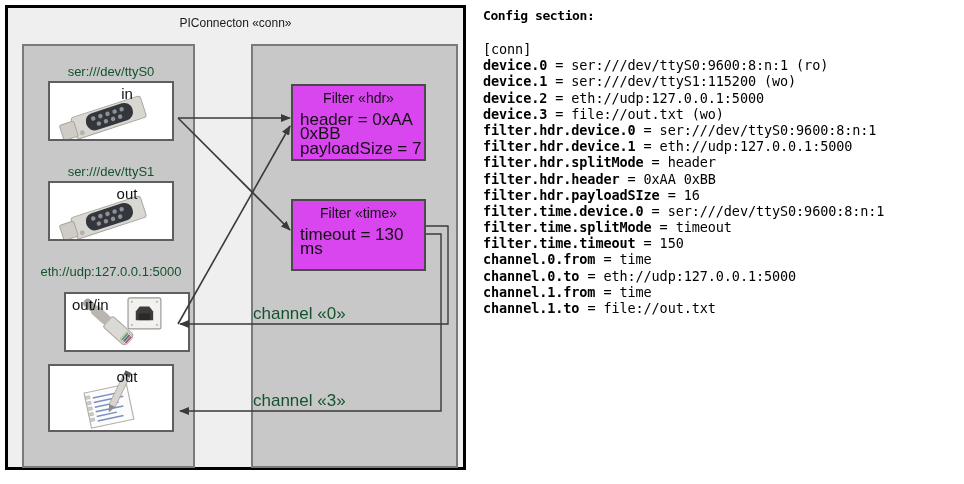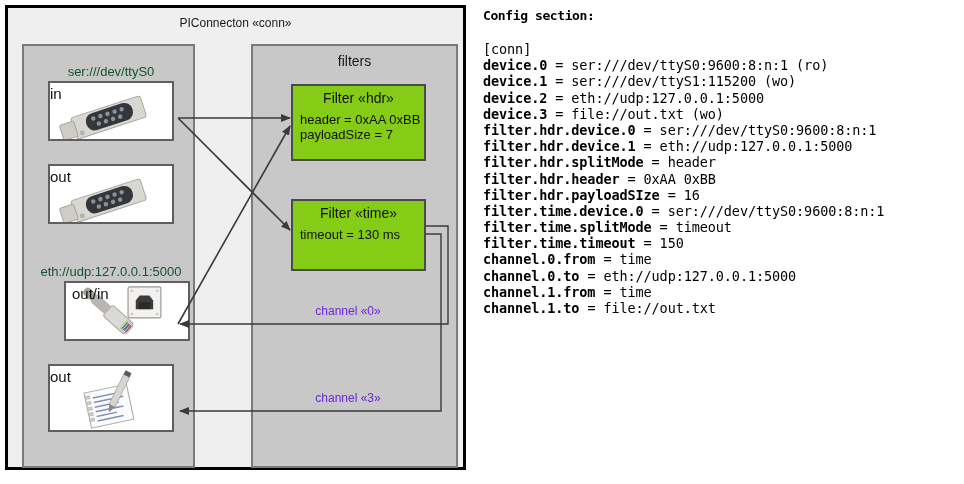--- a/index.html
+++ b/index.html
@@ -18,32 +18,32 @@
   #filters-title{position:absolute;left:0;top:7px;width:100%;text-align:center;
                  font-size:14px;color:#1a1a1a;}
 
   
   .device{position:absolute;left:24px;width:126px;}
   .device-label{font-size:13px;color:#14532d;text-align:center;width:100%;
                 margin-bottom:2px;white-space:nowrap;}
   .device-label.wide{position:absolute;left:-22px;width:170px;}
   .device-box{position:relative;height:60px;background:#fff;border:2px solid #5f5f5f;
               box-sizing:border-box;overflow:hidden;}
-  .device-io{position:absolute;top:2px;left:0;width:100%;text-align:left;
+  .device-io{position:absolute;top:2px;left:16px;width:100%;text-align:center;
              font-size:15px;color:#111;z-index:3;}
   .device-io.left{text-align:left;left:6px;width:auto;}
 
   
-  .filter{position:absolute;left:38px;width:135px;background:#84cc16;
+  .filter{position:absolute;left:38px;width:135px;background:#d946ef;
           border:2px solid #4a4a4a;box-sizing:border-box;}
   .filter-title{text-align:center;font-size:14px;color:#111;margin:4px 0 7px 0;}
-  .filter-prop{font-size:13px;color:#111;margin:0 0 1px 7px;line-height:14px;}
-
-  
-  .channel-label{position:absolute;font-size:12px;color:#6d28d9;text-align:center;}
+  .filter-prop{font-size:17px;color:#111;margin:0 0 1px 7px;line-height:14px;}
+
+  
+  .channel-label{position:absolute;font-size:17px;color:#14532d;text-align:left;}
 
   
   #wires{position:absolute;left:0;top:0;width:964px;height:484px;pointer-events:none;}
 
   
   #config{position:absolute;left:483px;top:0;width:478px;height:476px;}
   #config-heading{position:absolute;left:0;top:8px;font-family:"DejaVu Sans Mono","Liberation Mono",monospace;
                   font-size:13px;font-weight:bold;color:#000;letter-spacing:-0.4px;}
   #config-lines{position:absolute;left:0;top:41px;font-family:"DejaVu Sans Mono","Liberation Mono",monospace;
                 font-size:13.5px;color:#000;line-height:16.2px;white-space:pre;letter-spacing:-0.1px;}
@@ -79,20 +79,21 @@
                 <circle cx="73" cy="37" r="2.4"></circle>
             </g>
             <rect x="8" y="26" width="16" height="17" rx="2" fill="#cfccc6" stroke="#a6a39c" stroke-width="1"></rect>
             <circle cx="29" cy="41" r="2.6" fill="#b5b2ac"></circle>
           </g>
         </svg>
       </div>
     </div>
 
     <div class="device" style="top:118px;">
+      <div class="device-label">ser:///dev/ttyS1</div>
       <div class="device-box">
         <span class="device-io">out</span>
         <svg viewBox="0 0 126 60" width="122" height="56" style="position:absolute;left:0;top:2px;">
           <g transform="rotate(-18 63 36)">
             <rect x="22" y="22" width="78" height="24" rx="3" fill="#d9d7d2" stroke="#a6a39c" stroke-width="1"></rect>
             <rect x="36" y="24" width="52" height="19" rx="9" fill="#33363b"></rect>
             <g fill="#8d9096">
               <circle cx="45" cy="30" r="2.4"></circle>
                 <circle cx="53" cy="30" r="2.4"></circle>
               <circle cx="61" cy="30" r="2.4"></circle>
@@ -105,21 +106,21 @@
             </g>
             <rect x="8" y="26" width="16" height="17" rx="2" fill="#cfccc6" stroke="#a6a39c" stroke-width="1"></rect>
             <circle cx="29" cy="41" r="2.6" fill="#b5b2ac"></circle>
           </g>
         </svg>
       </div>
     </div>
 
     <div class="device" style="top:218px;padding-left:16px;">
       <div class="device-label wide" style="top:0;">eth://udp:127.0.0.1:5000</div>
-      <div class="device-box" style="margin-top:17px;">
+      <div class="device-box" style="margin-top:28px;">
         <span class="device-io left">out/in</span>
         <svg viewBox="0 0 126 60" width="126" height="58" style="position:absolute;left:0;top:1px;">
           <rect x="62" y="3" width="34" height="32" rx="2" fill="#f2f1ef" stroke="#9b9894" stroke-width="1.2"></rect>
           <g fill="#c9c6c1">
               <circle cx="66" cy="7" r="1.3"></circle>
               <circle cx="92" cy="7" r="1.3"></circle>
               <circle cx="66" cy="31" r="1.3"></circle>
               <circle cx="92" cy="31" r="1.3"></circle>
             </g>
           <path d="M70 26 L70 17 L74 12 L84 12 L88 17 L88 26 Z" fill="#3c3c3c"></path>
@@ -163,21 +164,20 @@
               <rect x="64" y="2" width="7" height="5" fill="#5b5b5b"></rect>
               <path d="M64 42 L67.5 50 L71 42 Z" fill="#8d8a85"></path>
             </g>
           </g>
         </svg>
       </div>
     </div>
   </div>
 
   <div class="panel" id="filters-panel">
-    <div id="filters-title">filters</div>
 
     <div class="filter" style="top:38px;height:77px;">
       <div class="filter-title">Filter «hdr»</div>
       <div class="filter-prop">header = 0xAA 0xBB</div>
       <div class="filter-prop">payloadSize = 7</div>
     </div>
 
     <div class="filter" style="top:153px;height:72px;">
       <div class="filter-title">Filter «time»</div>
       <div class="filter-prop">timeout = 130 ms</div>

